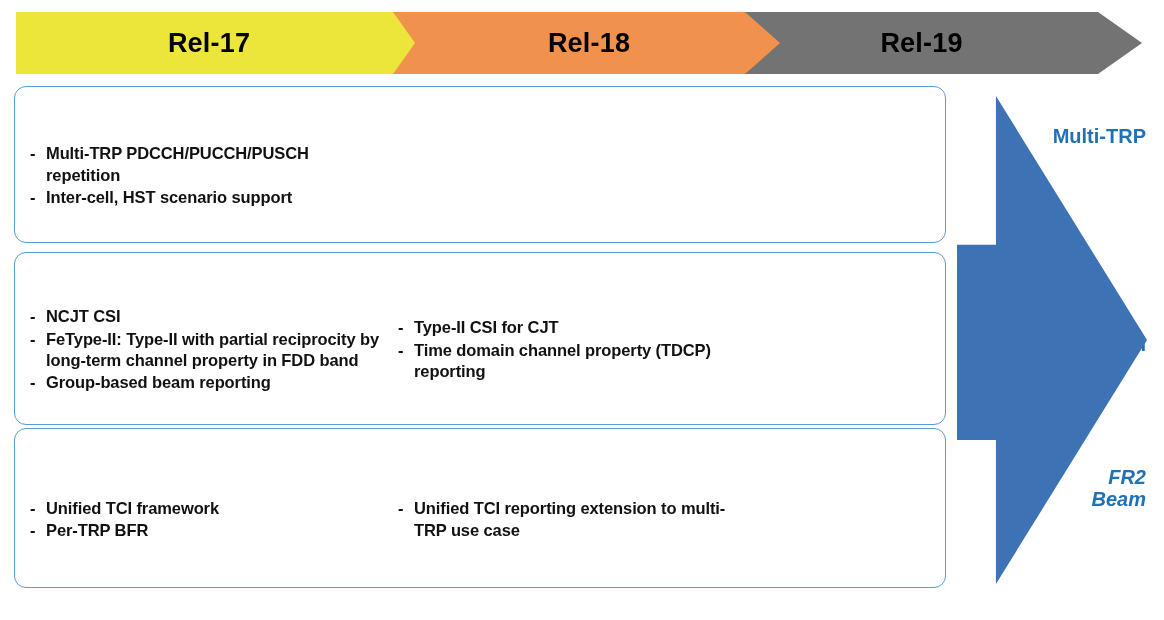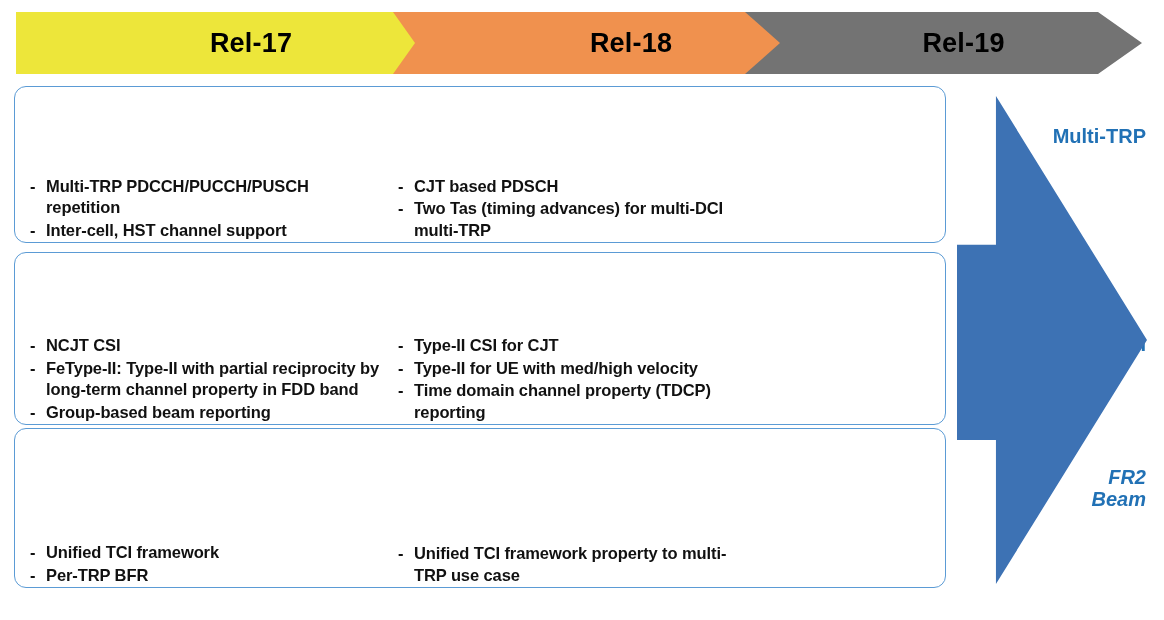--- a/index.html
+++ b/index.html
@@ -26,21 +26,20 @@
     width: 1164px;
     height: 62px;
   }
   .rel-seg {
     position: absolute;
     top: 0;
     height: 62px;
     display: flex;
     align-items: center;
     justify-content: center;
-    padding-left: 42px;
   }
   .rel-label {
     font-size: 27px;
     font-weight: bold;
     color: #000000;
     letter-spacing: 0.2px;
     white-space: nowrap;
     position: relative;
     z-index: 3;
   }
@@ -75,25 +74,25 @@
     border-radius: 12px;
     background: #ffffff;
     box-sizing: border-box;
   }
   #feature-box-multi-trp { top: 86px;  height: 157px; }
   #feature-box-csi       { top: 252px; height: 173px; }
   #feature-box-fr2-beam  { top: 428px; height: 160px; }
 
   .col {
     position: absolute;
-    top: 0;
+    top: 12px;
     height: 100%;
     display: flex;
     flex-direction: column;
-    justify-content: flex-end;
+    justify-content: center;
   }
   .col-left  { left: 14px;  width: 356px; }
   .col-right { left: 382px; width: 330px; }
 
   .bullet-list {
     list-style: none;
     margin: 0;
     padding: 0;
   }
   .bullet-item {
@@ -163,58 +162,51 @@
     </div>
     <div class="rel-seg" id="rel-seg-19">
       <span class="rel-label">Rel-19</span>
     </div>
   </div>
 
   <div class="feature-box" id="feature-box-multi-trp">
     <div class="col col-left">
       <ul class="bullet-list">
         <li class="bullet-item">Multi-TRP PDCCH/PUCCH/PUSCH repetition</li>
-        <li class="bullet-item">Inter-cell, HST channel support</li>
-      </ul>
-    </div>
-    <div class="col col-right">
-      <ul class="bullet-list">
-        <li class="bullet-item">CJT based PDSCH</li>
-        <li class="bullet-item">Two Tas (timing advances) for multi-DCI multi-TRP</li>
+        <li class="bullet-item">Inter-cell, HST scenario support</li>
       </ul>
     </div>
   </div>
 
   <div class="feature-box" id="feature-box-csi">
     <div class="col col-left">
       <ul class="bullet-list">
         <li class="bullet-item">NCJT CSI</li>
         <li class="bullet-item">FeType-II: Type-II with partial reciprocity by long-term channel property in FDD band</li>
         <li class="bullet-item">Group-based beam reporting</li>
       </ul>
     </div>
     <div class="col col-right">
       <ul class="bullet-list">
         <li class="bullet-item">Type-II CSI for CJT</li>
-        <li class="bullet-item">Type-II for UE with med/high velocity</li>
         <li class="bullet-item">Time domain channel property (TDCP) reporting</li>
       </ul>
     </div>
   </div>
 
   <div class="feature-box" id="feature-box-fr2-beam">
     <div class="col col-left">
       <ul class="bullet-list">
         <li class="bullet-item">Unified TCI framework</li>
         <li class="bullet-item">Per-TRP BFR</li>
       </ul>
     </div>
     <div class="col col-right">
       <ul class="bullet-list">
-        <li class="bullet-item">Unified TCI framework property to multi-TRP use case</li>
+        <li class="bullet-item">Unified TCI reporting extension to multi-TRP use case</li>
       </ul>
     </div>
   </div>
 
   <div class="category-label" id="category-label-multi-trp">Multi-TRP</div>
   <div class="category-label" id="category-label-csi">CSI</div>
   <div class="category-label" id="category-label-fr2-beam">FR2
 Beam</div>
 
   <div id="evolution-arrow"></div>

